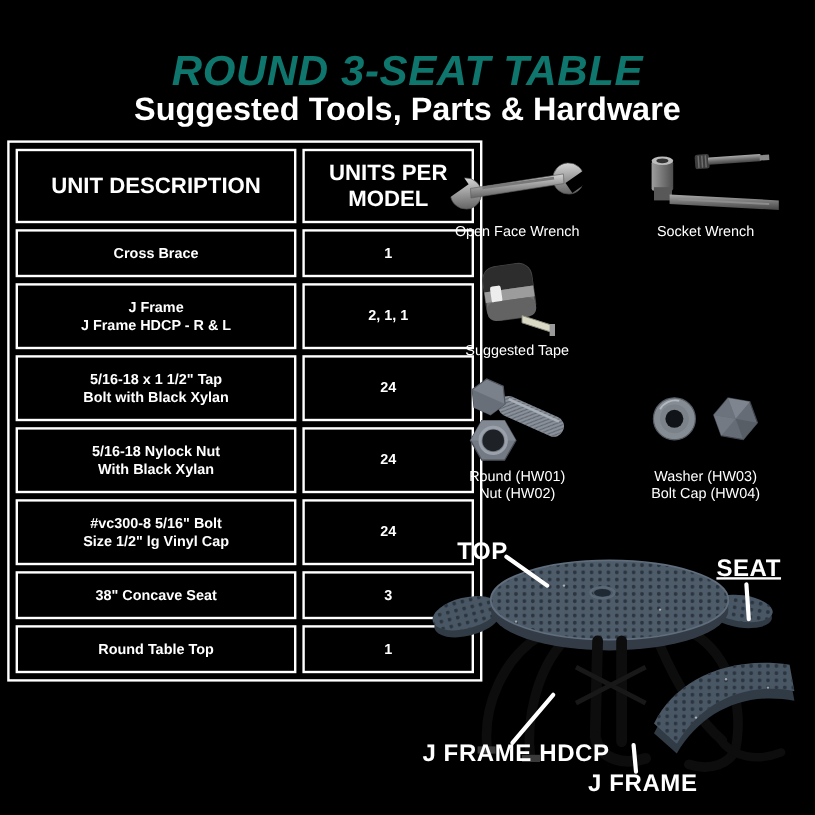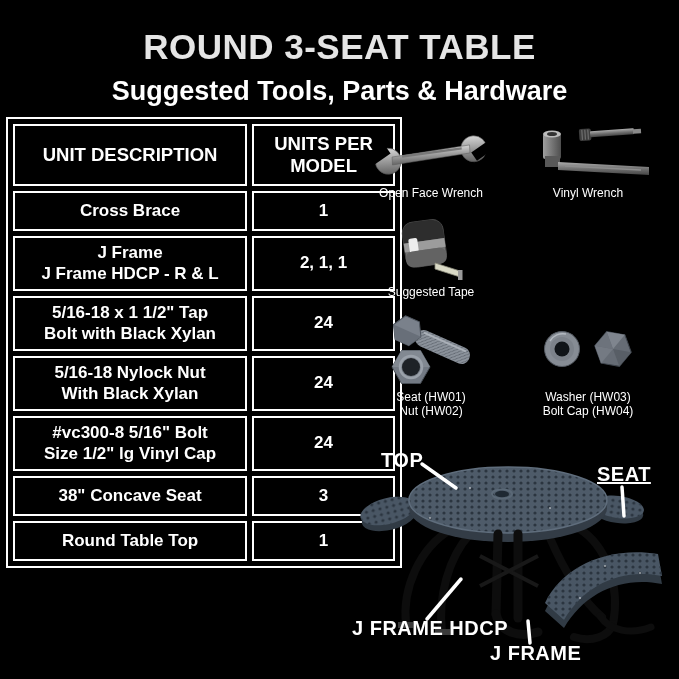--- a/index.html
+++ b/index.html
@@ -1,31 +1,31 @@
 <!DOCTYPE html>
 <html><head>
 <meta charset="utf-8">
 <style>
   html,body{margin:0;padding:0;background:#000;}
   .page{position:relative;width:679px;height:679px;background:#000;overflow:hidden;
         font-family:"Liberation Sans",sans-serif;color:#fff;}
 
   
-  .title{position:absolute;top:27px;left:0;width:100%;text-align:center;
-         font-size:35px;font-weight:bold;letter-spacing:.5px;color:#e5e5e5;}
+  .title{position:absolute;top:40px;left:0;width:100%;text-align:center;
+         font-size:35px;font-weight:bold;letter-spacing:.5px;color:#0f766e;font-style:italic;}
   .subtitle{position:absolute;top:76px;left:0;width:100%;text-align:center;
             font-size:27px;font-weight:bold;color:#fff;}
 
   
   table.parts{position:absolute;left:6px;top:117px;width:396px;
               border:2px solid #fff;border-collapse:separate;border-spacing:5px;
               background:#000;table-layout:fixed;}
   table.parts td,table.parts th{border:2px solid #fff;background:#000;color:#fff;
               text-align:center;vertical-align:middle;font-weight:bold;
-              font-size:17px;line-height:1.2;padding:1px 4px;overflow:hidden;}
+              font-size:12px;line-height:1.2;padding:1px 4px;overflow:hidden;}
   table.parts th{font-size:18.5px;}
   tr.rh{height:62px;} tr.r1{height:40px;} tr.r2{height:55px;}
   .pre{white-space:pre-line;}
 
   
   .tool{position:absolute;width:170px;text-align:center;}
   .tool .icon-box{display:flex;align-items:center;justify-content:center;}
   .tool-label{font-size:12px;font-weight:normal;line-height:1.18;color:#fff;white-space:pre-line;}
   .t1{left:346px;top:124px;} .t1 .icon-box{height:62px;}
   .t2{left:503px;top:118px;} .t2 .icon-box{height:68px;}
@@ -141,21 +141,21 @@
           <rect x="112" y="11" width="8" height="4.5" fill="#8a8a8a"></rect>
         </g>
         <rect x="22" y="14" width="18" height="25" rx="2" fill="url(#sg2)"></rect>
         <ellipse cx="31" cy="14" rx="9" ry="3.6" fill="#bdbdbd"></ellipse>
         <ellipse cx="31" cy="14" rx="5" ry="2" fill="#333"></ellipse>
         <rect x="24" y="36" width="15" height="11" fill="#585858"></rect>
         <polygon points="37,42 128,47 128,55 37,50" fill="url(#sg)"></polygon>
         <line x1="44" y1="46" x2="120" y2="50" stroke="#8d8d8d" stroke-width="1.6"></line>
       </svg>
     </div>
-    <div class="tool-label">Vinyl Wrench</div>
+    <div class="tool-label">Socket Wrench</div>
   </div>
 
   <div class="tool t3">
     <div class="icon-box">
       <svg width="74" height="70" viewBox="0 0 74 70">
         <g transform="rotate(-8 36 30)">
           <rect x="10" y="6" width="41" height="45" rx="11" fill="#717171" stroke="#474747"></rect>
           <path d="M10,26 L10,19 Q10,6 23,6 L38,6 Q51,6 51,19 L51,26 Z" fill="#2d2d2d"></path>
           <rect x="10" y="26" width="41" height="9" fill="#9c9c9c"></rect>
           <rect x="15" y="22" width="9" height="14" rx="2" fill="#ededed"></rect>
@@ -183,21 +183,21 @@
           <line x1="40" y1="21" x2="86" y2="21" stroke="#aab0b8" stroke-width="2"></line>
           <polygon points="39,26 31.5,39 16.5,39 9,26 16.5,13 31.5,13" fill="#7a818b" stroke="#4e555e"></polygon>
           <polygon points="9,26 39,26 31.5,39 16.5,39" fill="#686f79"></polygon>
         </g>
         <polygon points="49,56 39.5,72.5 20.5,72.5 11,56 20.5,39.5 39.5,39.5" fill="#737a84" stroke="#474d55"></polygon>
         <polygon points="11,56 49,56 39.5,39.5 20.5,39.5" fill="#828992"></polygon>
         <circle cx="30" cy="56" r="11" fill="none" stroke="#9aa1aa" stroke-width="2.5"></circle>
         <circle cx="30" cy="56" r="9" fill="#1e2227"></circle>
       </svg>
     </div>
-    <div class="tool-label">Seat (HW01)
+    <div class="tool-label">Round (HW01)
 Nut (HW02)</div>
   </div>
 
   <div class="tool t6">
     <div class="icon-box">
       <svg width="112" height="58" viewBox="0 0 112 58">
         <circle cx="30" cy="28" r="17.5" fill="#868c94" stroke="#555b63"></circle>
         <circle cx="30" cy="28" r="12" fill="#7c828a"></circle>
         <circle cx="30" cy="28" r="7.5" fill="#101418"></circle>
         <path d="M18,20 A15,15 0 0 1 34,13" fill="none" stroke="#b3b9c0" stroke-width="1.5"></path>

